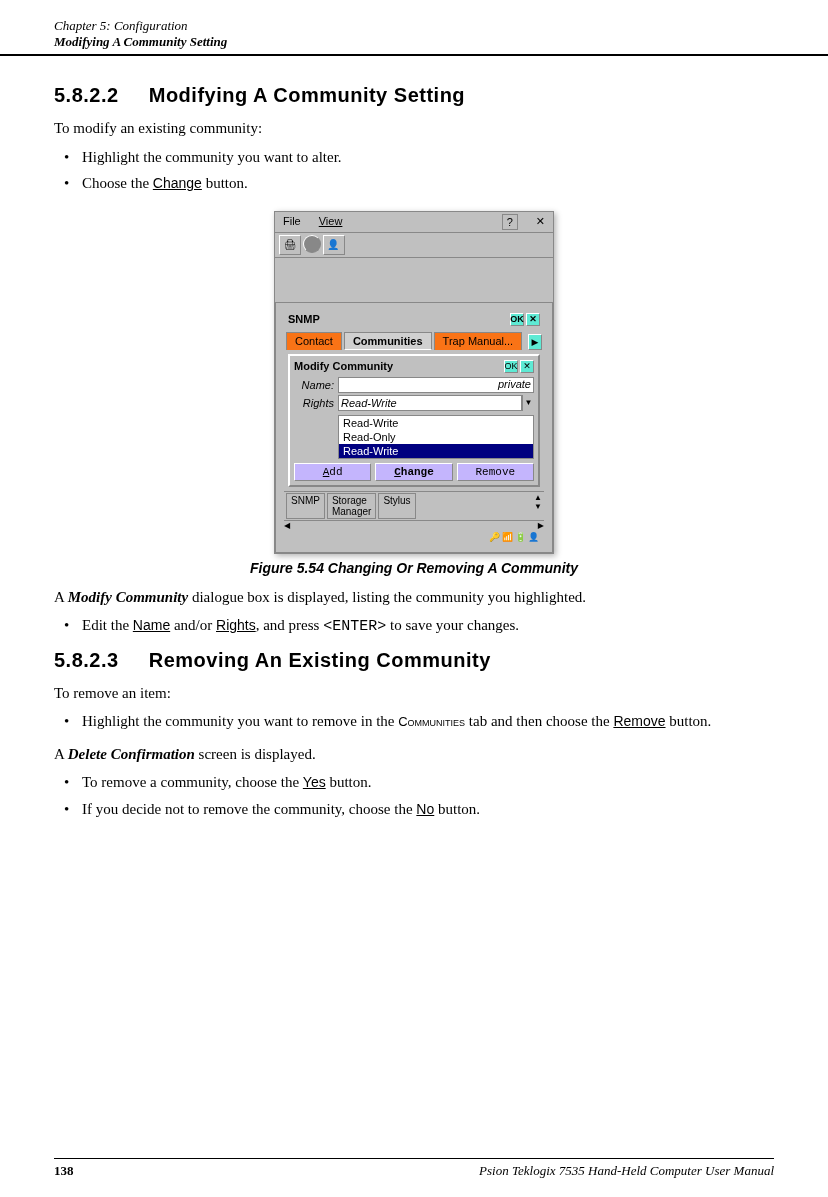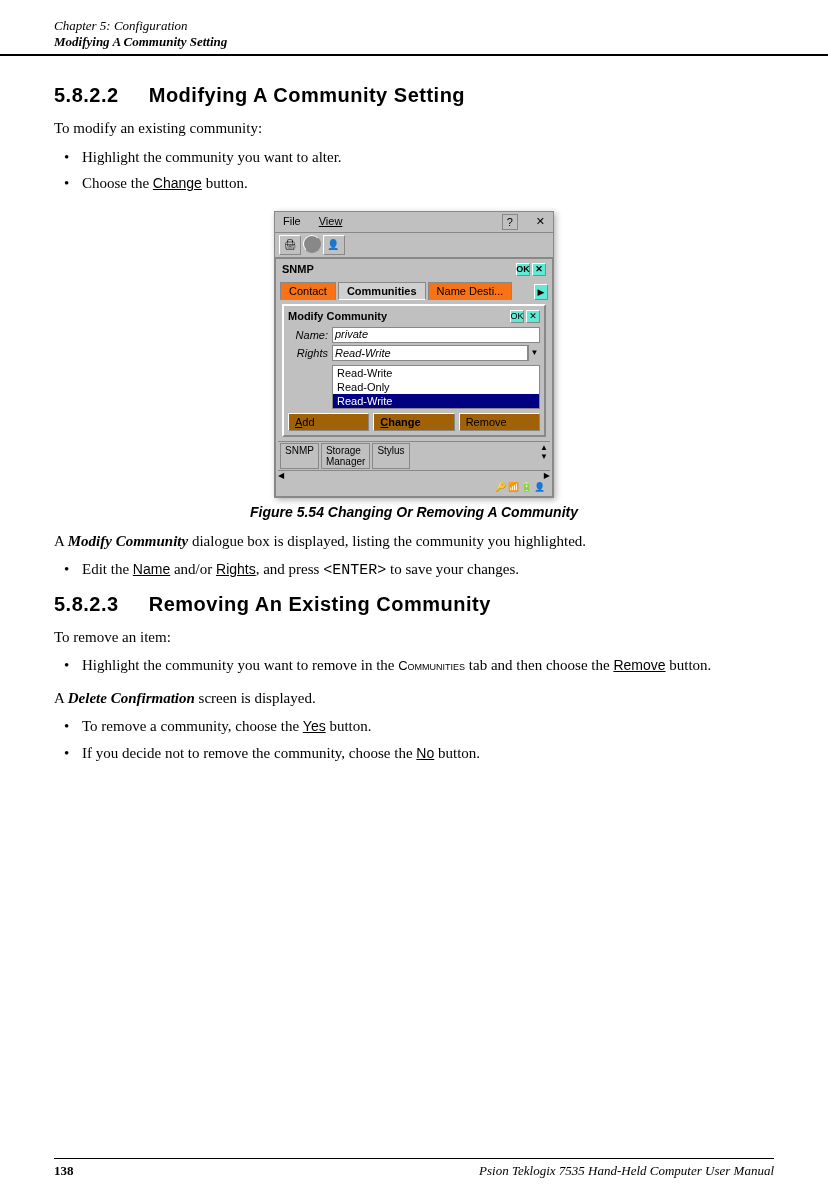--- a/index.html
+++ b/index.html
@@ -171,21 +171,22 @@
       background: #fff;
       border-bottom: 1px solid #fff;
       position: relative;
       z-index: 1;
     }
 
     
     .snmp-panel {
       background: #c0c0c0;
       border: 1px solid #888;
-      padding: 2px;
+      padding: 8px;
+      margin-top: 44px;
     }
     .snmp-header {
       display: flex;
       justify-content: space-between;
       align-items: center;
       background: #c0c0c0;
       font-family: Arial, sans-serif;
       font-size: 11px;
       font-weight: bold;
       padding: 2px 4px;
@@ -234,20 +235,21 @@
       text-align: right;
       font-size: 11px;
     }
     .mod-field-input {
       background: #fff;
       border: 1px solid #888;
       height: 16px;
       flex: 1;
       font-size: 11px;
       padding: 0 2px;
+      text-align: right;
     }
     .mod-dropdown {
       display: flex;
       flex: 1;
       position: relative;
     }
     .mod-dropdown-btn {
       display: flex;
       align-items: center;
       background: #fff;
@@ -286,28 +288,29 @@
     }
 
     
     .action-buttons {
       display: flex;
       gap: 4px;
       margin-top: 4px;
     }
     .action-btn {
       flex: 1;
-      background: #a16207;
+      background: #c4b5fd;
       border: 1px solid #888;
       border-top-color: #fff;
       border-left-color: #fff;
-      font-family: Liberation Sans, sans-serif;
+      font-family: Liberation Mono, monospace;
       font-size: 11px;
       padding: 2px 6px;
       cursor: pointer;
+      text-align: center;
     }
     .action-btn .underline-char {
       text-decoration: underline;
     }
 
     
     .win-taskbar {
       display: flex;
       justify-content: space-between;
       background: #c0c0c0;
@@ -418,21 +421,21 @@
           <span>SNMP</span>
           <div class="snmp-ok-x">
             <div class="win-btn">OK</div>
             <div class="win-btn">✕</div>
           </div>
         </div>
 
         <div class="win-tabs">
           <div class="tab">Contact</div>
           <div class="tab active" style="background:#d0d0d0; font-weight:bold;">Communities</div>
-          <div class="tab">Name Desti...</div>
+          <div class="tab">Trap Manual...</div>
           <div class="win-btn" style="margin-left:auto; height:16px; align-self:flex-end;">▶</div>
         </div>
 
         <div class="mod-community-dialog">
           <div class="mod-title-bar">
             <span class="mod-title">Modify Community</span>
             <div class="snmp-ok-x">
               <div class="win-btn">OK</div>
               <div class="win-btn">✕</div>
             </div>

